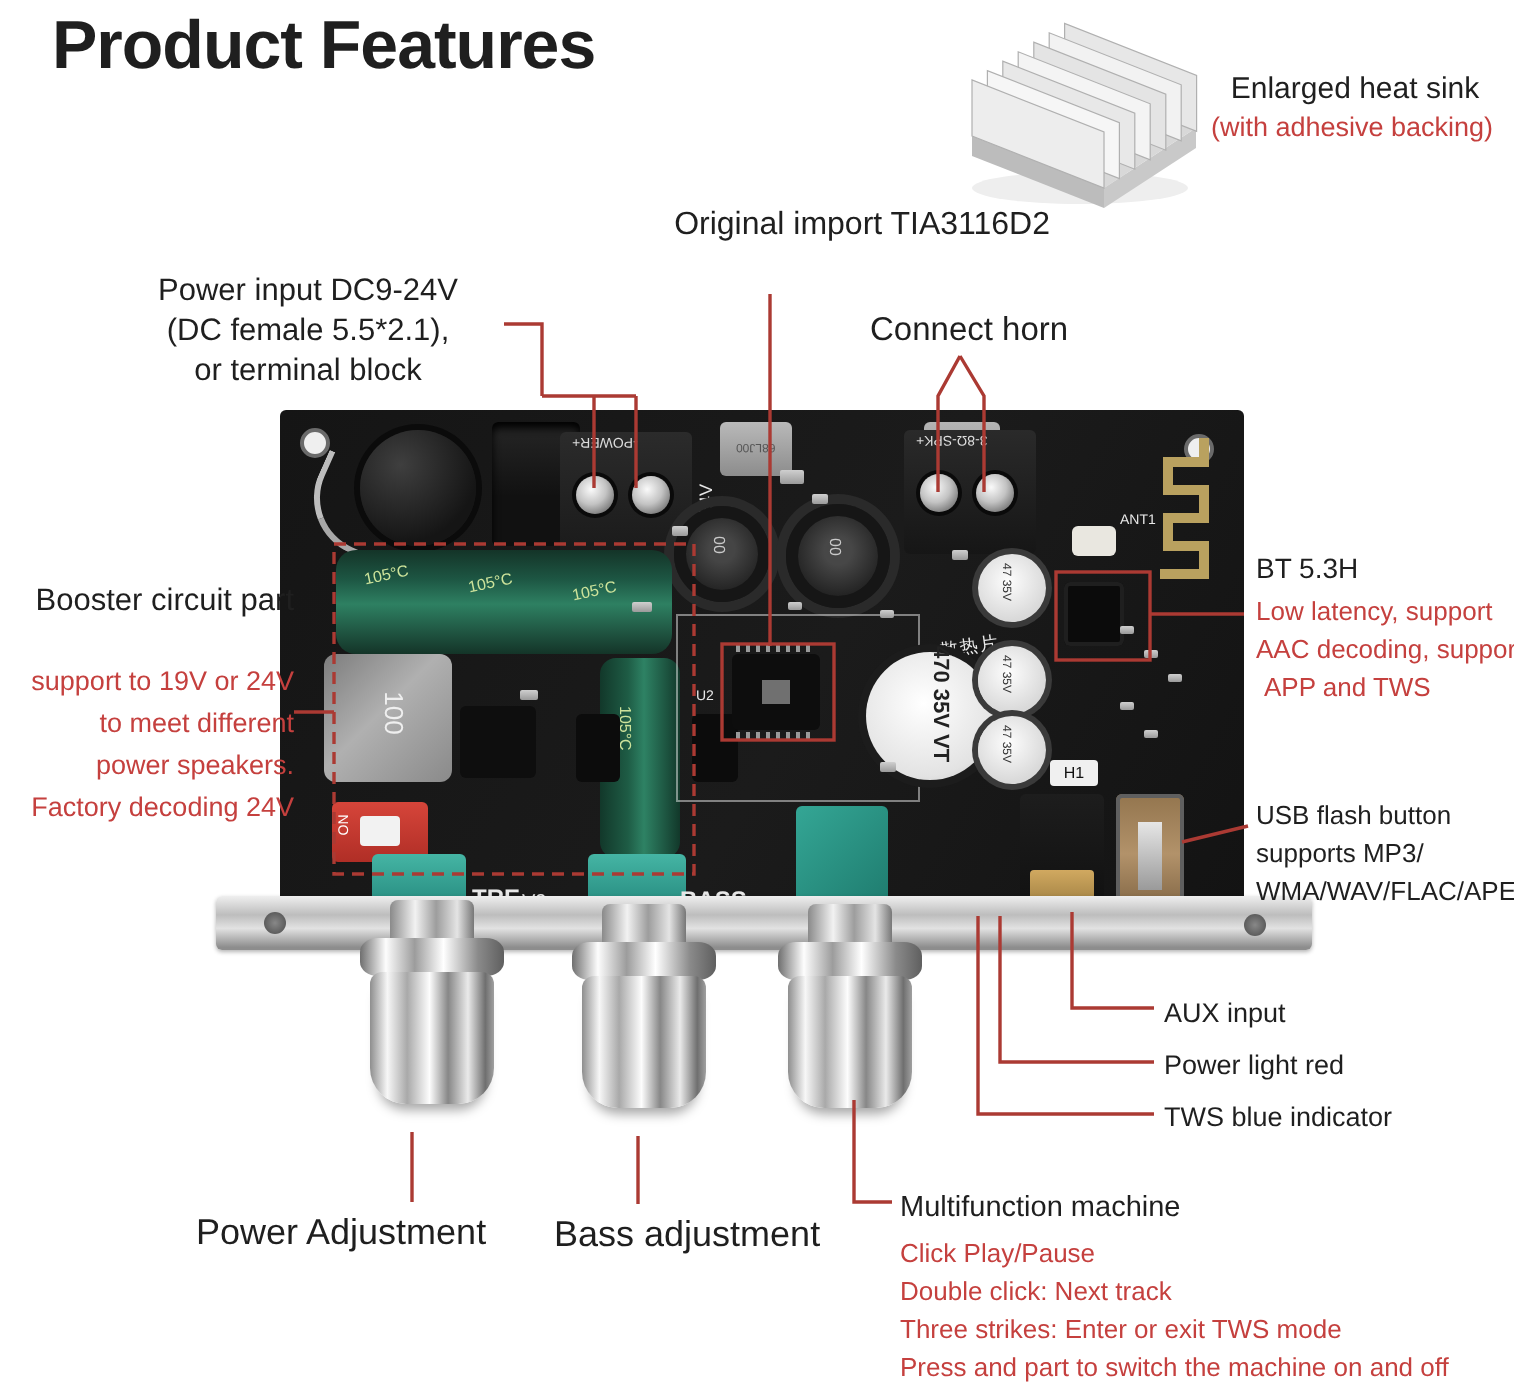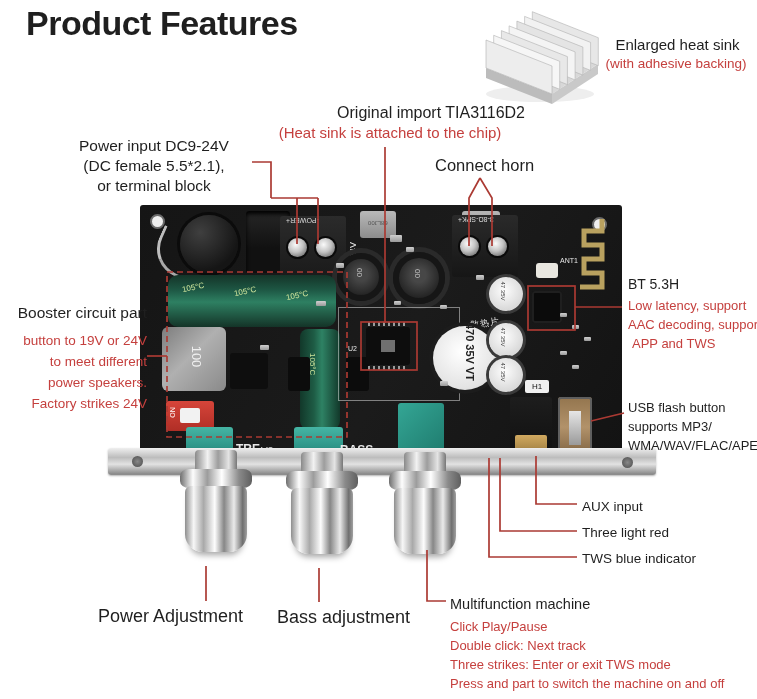--- a/index.html
+++ b/index.html
@@ -225,53 +225,52 @@
       <rect x="167" y="272" width="180" height="165" stroke-dasharray="6 4"></rect>
       <rect x="361" y="322" width="56" height="48"></rect>
       <rect x="528" y="286" width="47" height="44"></rect>
     </g>
   </svg>
 
   <div class="lbl" style="left:600px;top:36px;width:155px;text-align:center;font-size:15px;">Enlarged heat sink</div>
   <div class="lbl red" style="left:596px;top:56px;width:160px;text-align:center;font-size:13.5px;">(with adhesive backing)</div>
 
   <div class="lbl" style="left:255px;top:104px;width:270px;text-align:right;font-size:16px;">Original import TIA3116D2</div>
-  <div class="lbl red" style="left:255px;top:124px;width:270px;text-align:center;font-size:15px;">(Heat sink is attached to the chip)</div>
 
   <div class="lbl" style="left:58px;top:136px;width:192px;text-align:center;font-size:15.5px;line-height:20px;">
     <span style="display:block;">Power input DC9-24V</span>
     <span style="display:block;">(DC female 5.5*2.1),</span>
     <span style="display:block;">or terminal block</span>
   </div>
 
   <div class="lbl" style="left:435px;top:156px;font-size:16.5px;">Connect horn</div>
 
-  <div class="lbl" style="left:8px;top:304px;width:139px;text-align:right;font-size:15.5px;">Booster circuit part</div>
+  <div class="lbl" style="left:8px;top:292px;width:139px;text-align:right;font-size:15.5px;">Booster circuit part</div>
   <div class="lbl red" style="left:8px;top:330px;width:139px;text-align:right;font-size:13.5px;line-height:21px;">
-    <span style="display:block;">button to 19V or 24V</span>
+    <span style="display:block;">support to 19V or 24V</span>
     <span style="display:block;">to meet different</span>
     <span style="display:block;">power speakers.</span>
-    <span style="display:block;">Factory strikes 24V</span>
+    <span style="display:block;">Factory decoding 24V</span>
   </div>
 
   <div class="lbl" style="left:628px;top:276px;font-size:14px;">BT 5.3H</div>
   <div class="lbl red" style="left:628px;top:296px;font-size:13px;line-height:19px;">
     <span style="display:block;">Low latency, support</span>
     <span style="display:block;">AAC decoding, support</span>
     <span style="display:block;padding-left:4px;">APP and TWS</span>
   </div>
 
   <div class="lbl" style="left:628px;top:398px;font-size:13px;line-height:19px;">
     <span style="display:block;">USB flash button</span>
     <span style="display:block;">supports MP3/</span>
     <span style="display:block;">WMA/WAV/FLAC/APE</span>
   </div>
 
   <div class="lbl" style="left:582px;top:499px;font-size:13.5px;">AUX input</div>
-  <div class="lbl" style="left:582px;top:525px;font-size:13.5px;">Three light red</div>
+  <div class="lbl" style="left:582px;top:525px;font-size:13.5px;">Power light red</div>
   <div class="lbl" style="left:582px;top:551px;font-size:13.5px;">TWS blue indicator</div>
 
   <div class="lbl" style="left:98px;top:606px;font-size:18px;">Power Adjustment</div>
   <div class="lbl" style="left:277px;top:607px;font-size:18px;">Bass adjustment</div>
 
   <div class="lbl" style="left:450px;top:596px;font-size:14.5px;">Multifunction machine</div>
   <div class="lbl red" style="left:450px;top:617px;font-size:13px;line-height:19px;">
     <span style="display:block;">Click Play/Pause</span>
     <span style="display:block;">Double click: Next track</span>
     <span style="display:block;">Three strikes: Enter or exit TWS mode</span>

